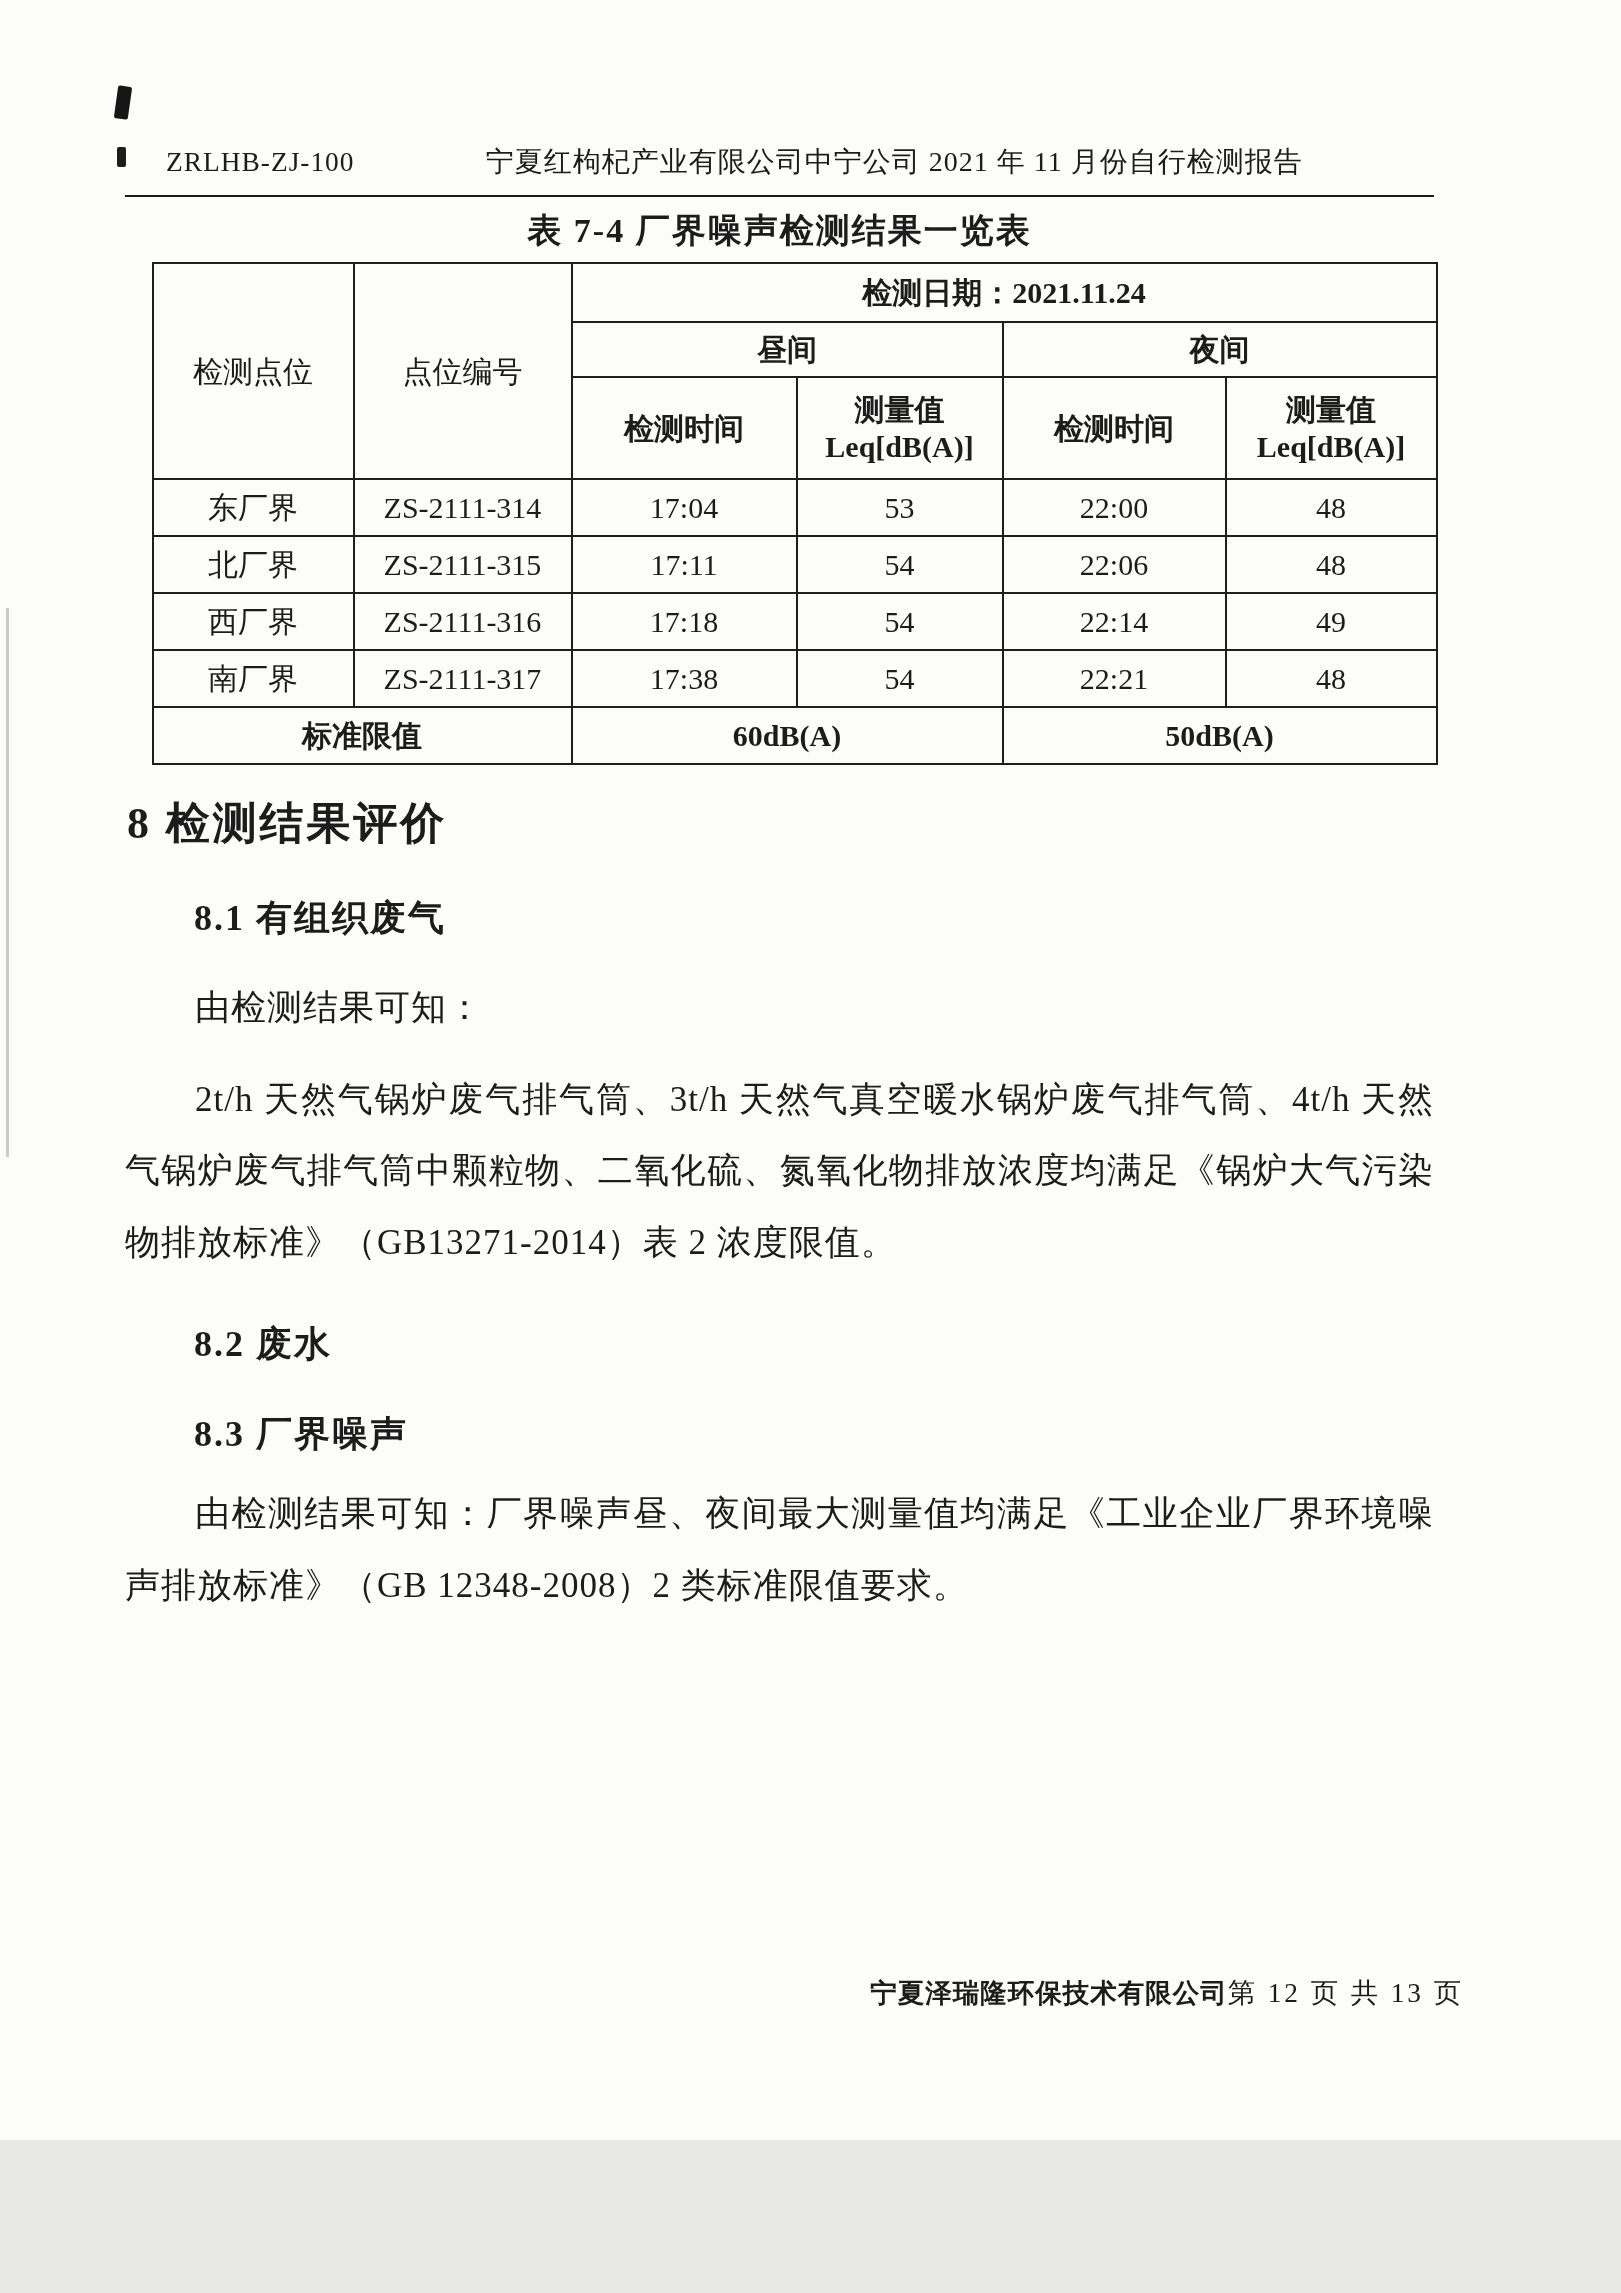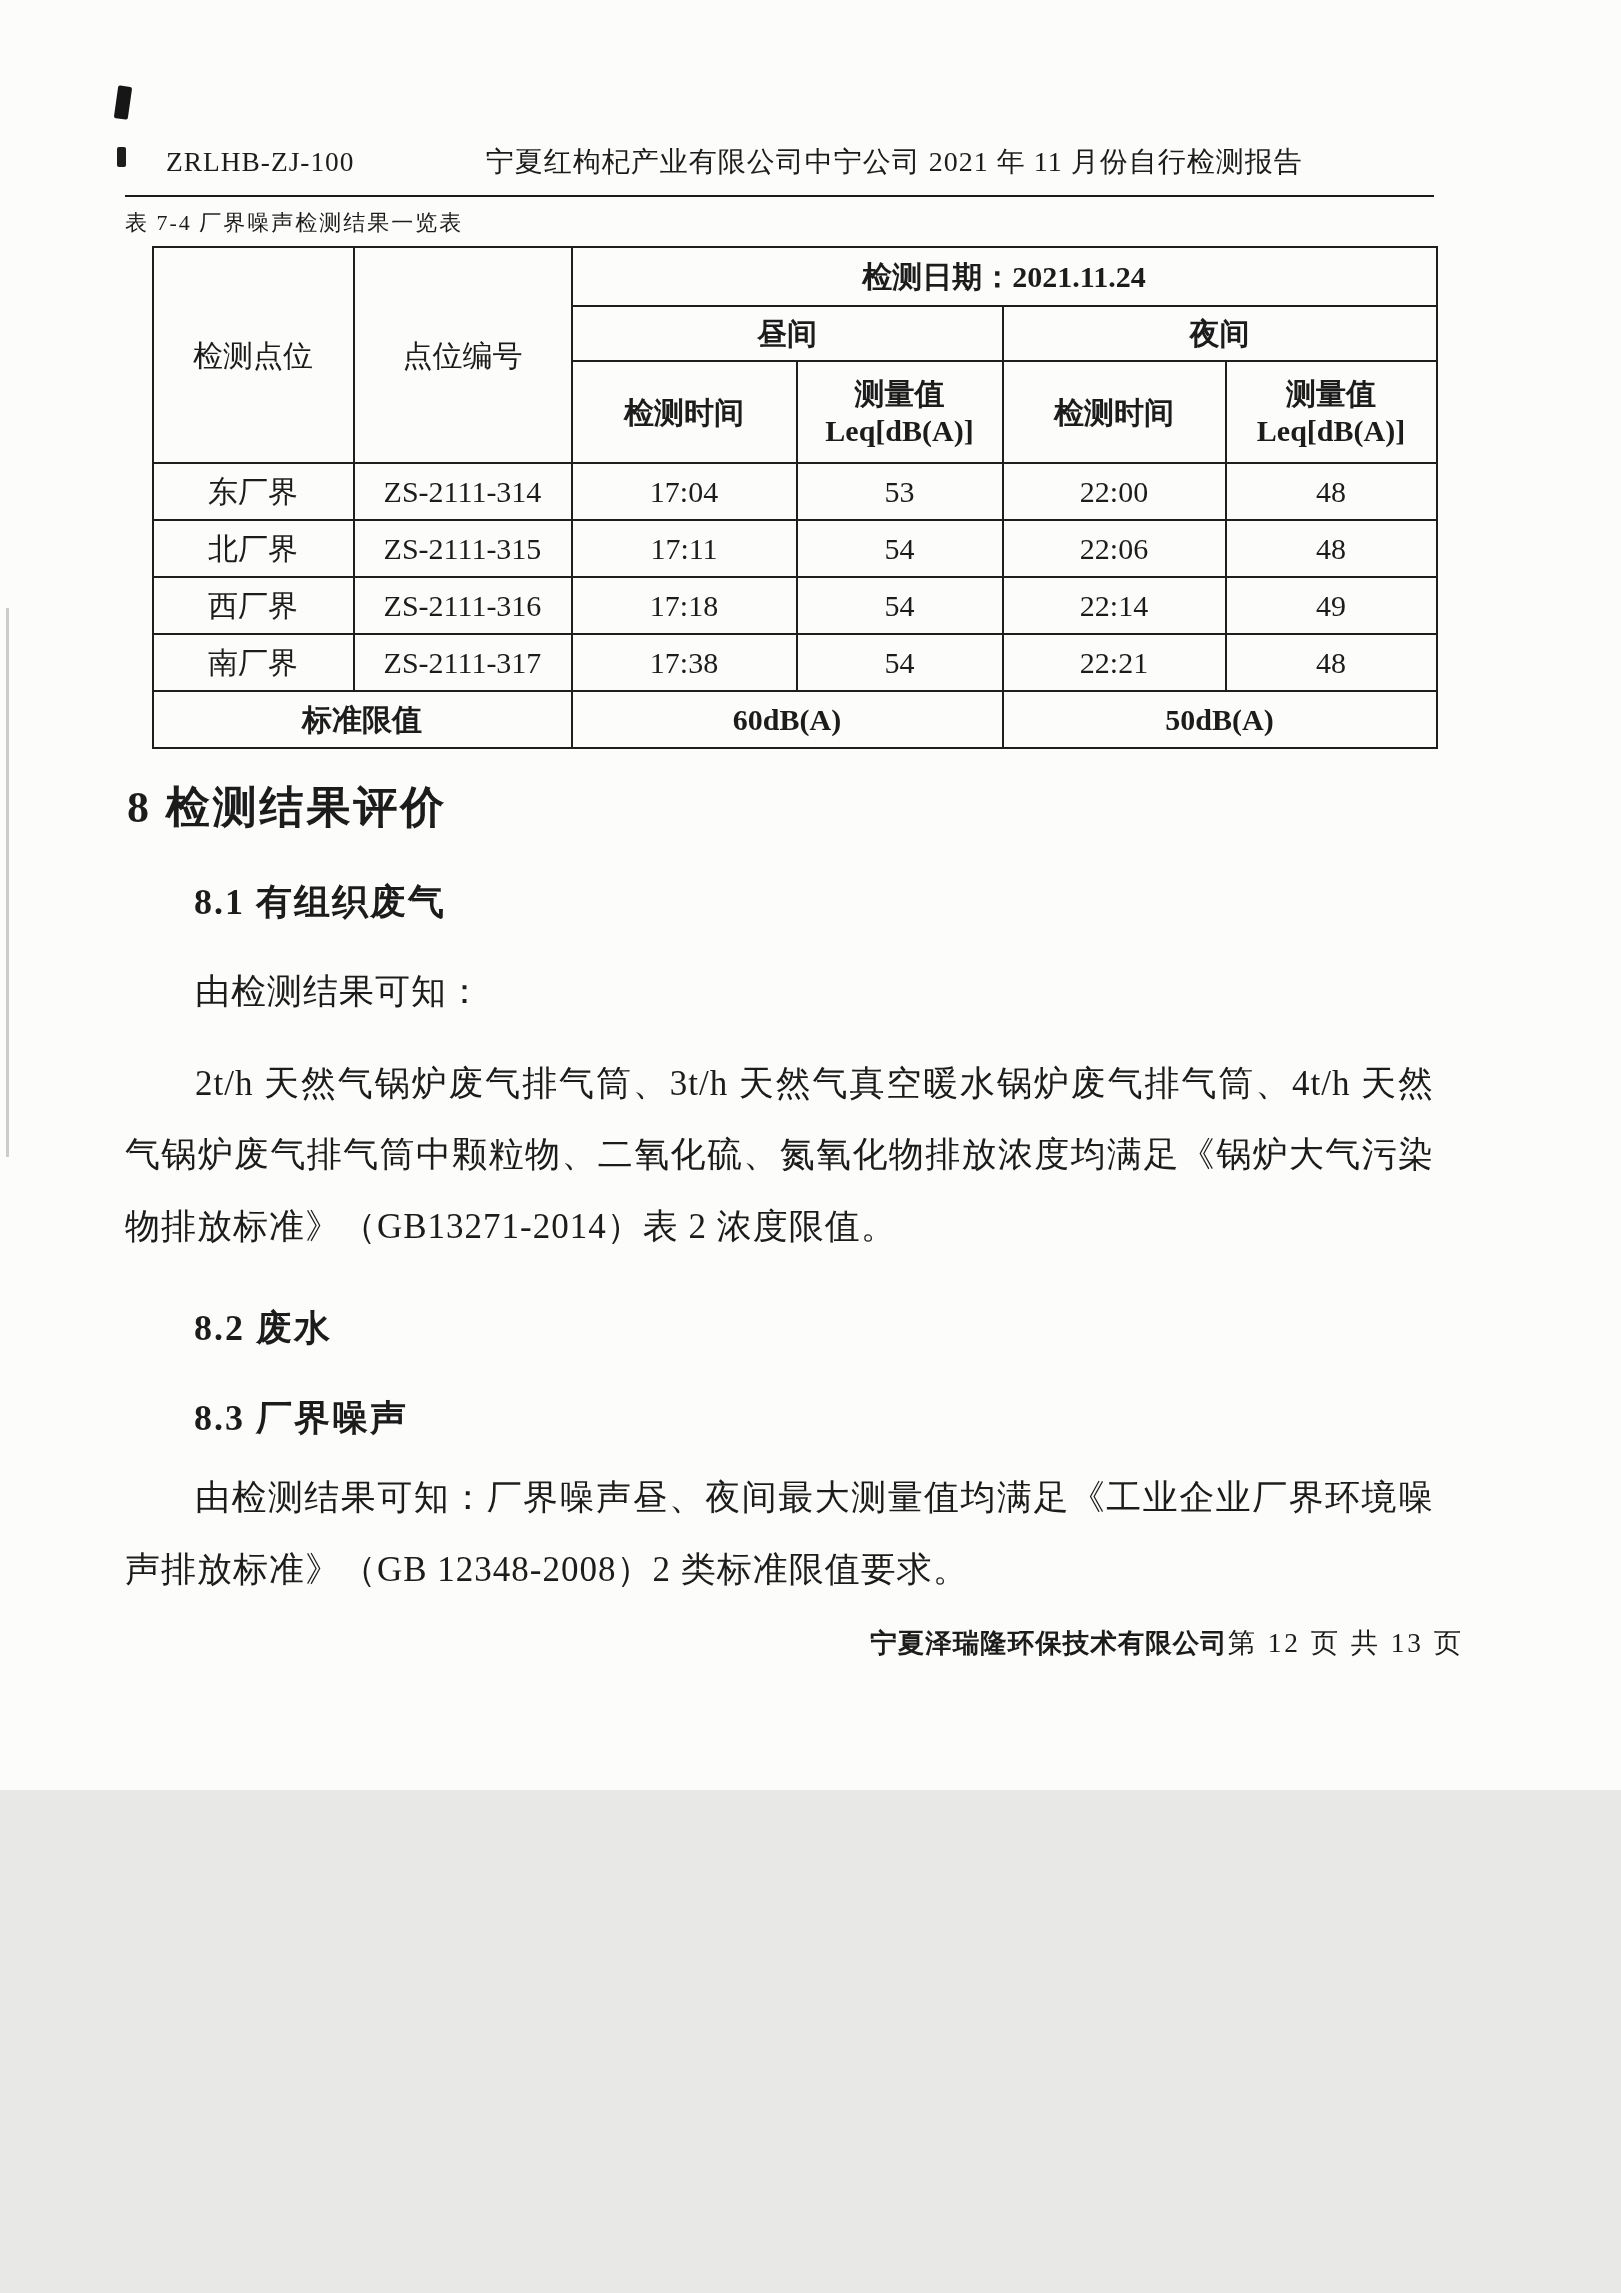--- a/index.html
+++ b/index.html
@@ -1,19 +1,19 @@
 <!DOCTYPE html>
 <html><head>
 <meta charset="utf-8">
 <style>
   html,body { margin:0; padding:0; background:#e8e8e6; }
   .page {
     position: relative;
     width: 1621px;
-    height: 1790px;
+    height: 2140px;
     margin: 0 auto;
     background: #fcfcfa;
     color: #1c1c1c;
     font-family: "Liberation Serif", "DejaVu Serif", serif;
     overflow: hidden;
     box-sizing: border-box;
   }
   
   .speck1 { position:absolute; left:116px; top:86px; width:13.7px; height:33px; background:#161616; border-radius:2px; transform:rotate(8deg); }
   .speck2 { position:absolute; left:117px; top:147px; width:8.8px; height:19.6px; background:#1d1d1d; border-radius:2px; }
@@ -23,23 +23,23 @@
 
   .doc-header {
     display:flex; align-items:baseline;
     border-bottom:2.9px solid #1b1b1b;
     padding-bottom:13.7px;
   }
   .doc-code { font-size:27.4px; letter-spacing:1px; padding-left:41px; white-space:nowrap; }
   .report-title { flex:1; text-align:center; font-size:28px; letter-spacing:1px; }
 
   .table-title {
-    text-align:left;
-    font-size:22px;
-    font-weight:normal;
+    text-align:center;
+    font-size:34px;
+    font-weight:bold;
     letter-spacing:2px;
     margin:11.8px 0 7.8px 0;
   }
 
   table.noise {
     border-collapse:collapse;
     table-layout:fixed;
     margin-left:26.5px;
     width:1284px;
     font-size:30px;

